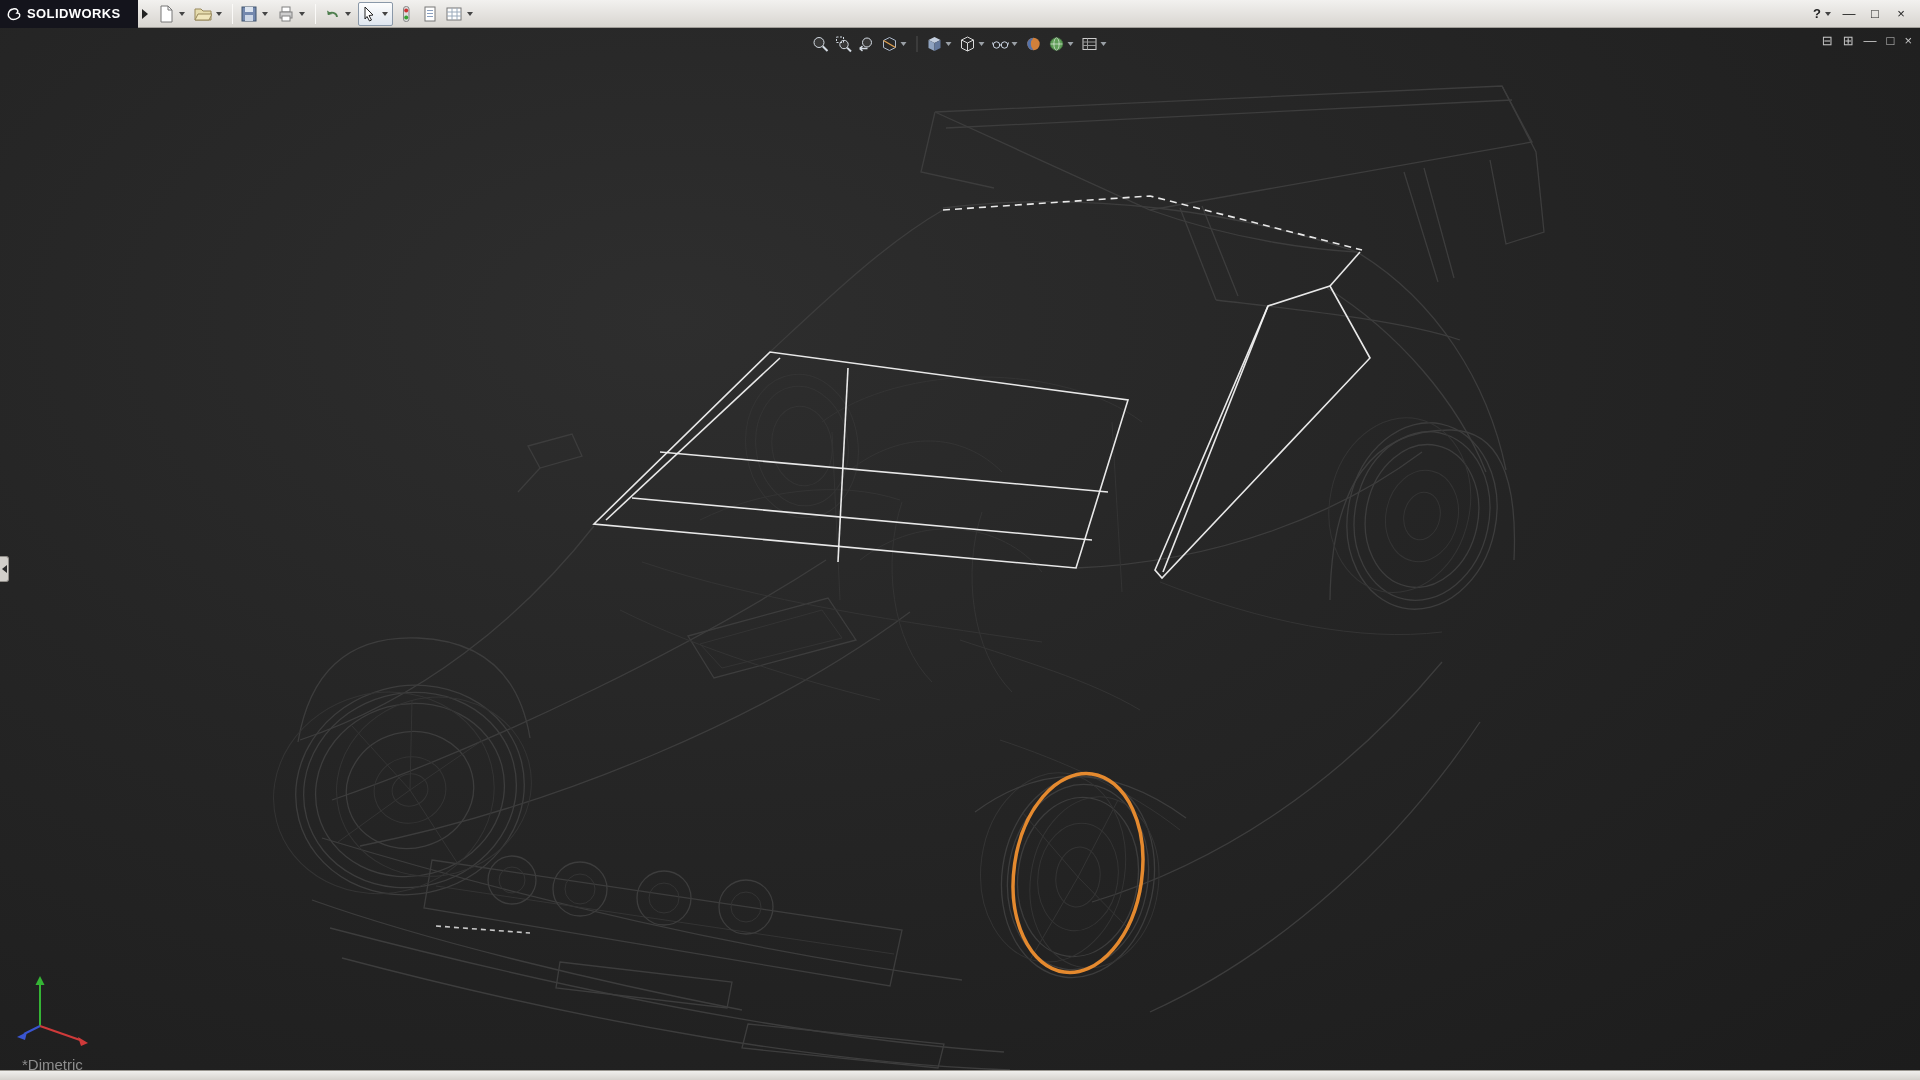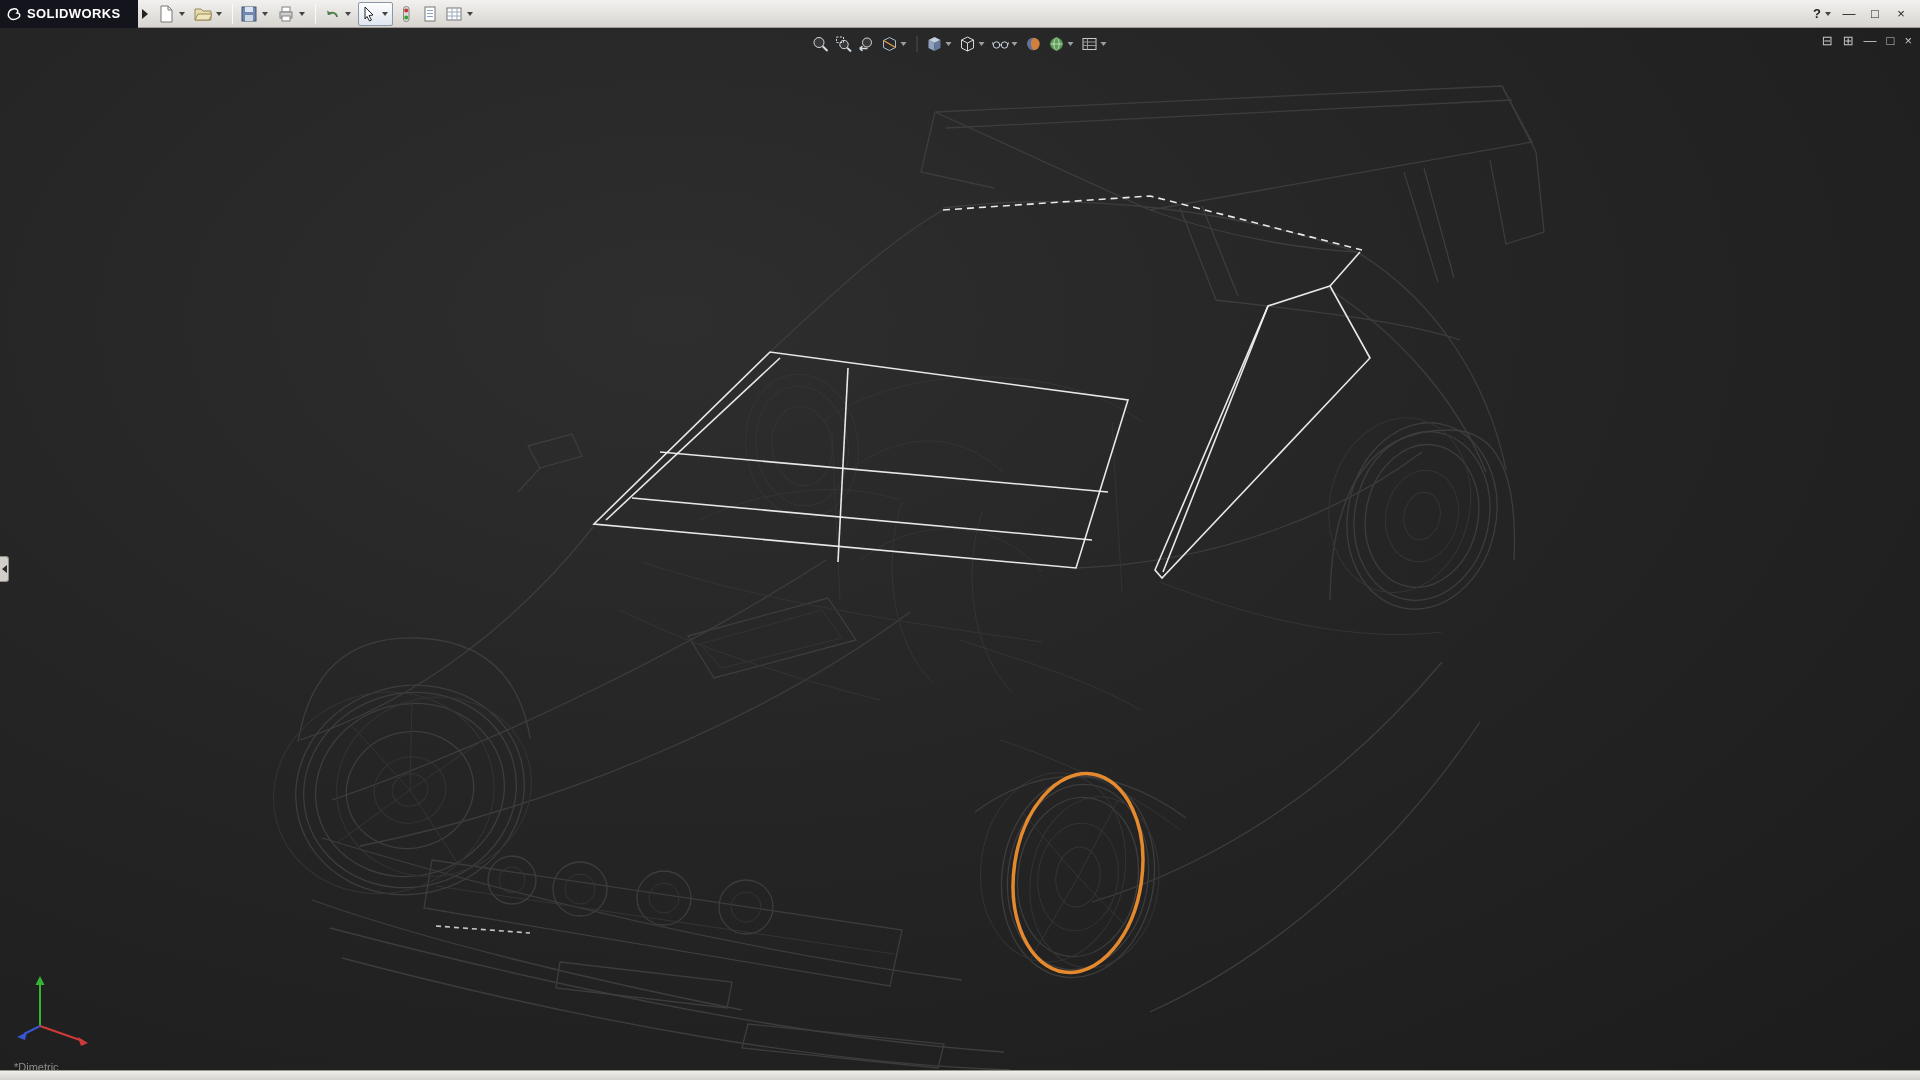--- a/index.html
+++ b/index.html
@@ -50,21 +50,21 @@
 
   
   .panel-tab { position:absolute; left:0; top:528px; width:9px; height:26px; background:#d2cfca;
     border:1px solid #8f8c87; border-left:none; border-radius:0 3px 3px 0;
     display:flex; align-items:center; justify-content:center; }
   .panel-tab .arr { width:0; height:0; border-top:4px solid transparent; border-bottom:4px solid transparent;
     border-right:5px solid #2a2a2a; }
 
   
   .triad { position:absolute; left:8px; bottom:18px; }
-  .view-label { position:absolute; left:14px; bottom:-3px; font-size:11px; color:#8d8d8d; }
+  .view-label { position:absolute; left:22px; bottom:-3px; font-size:15px; color:#8d8d8d; }
 
   
   .statusbar { position:absolute; left:0; bottom:0; width:1920px; height:10px;
     background:linear-gradient(#f0efed,#d6d3ce); border-top:1px solid #98958f; }
 
   
   .wire { stroke:#3d3d3d; fill:none; stroke-width:1.3; }
   .wire2 { stroke:#343434; fill:none; stroke-width:1; }
   .white { stroke:#f2f2f2; fill:none; stroke-width:1.6; opacity:.95; }
 </style>

